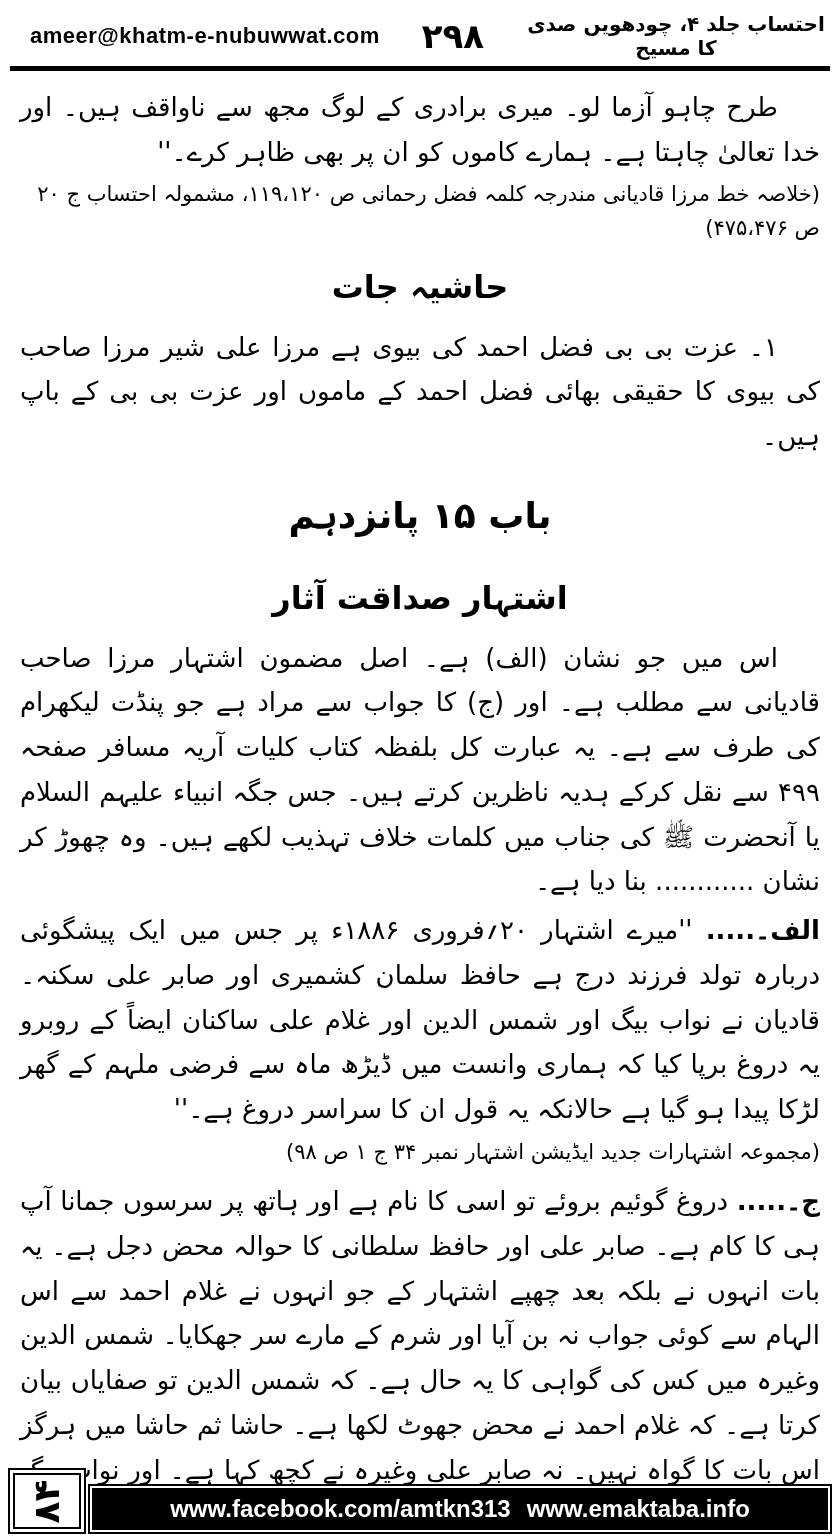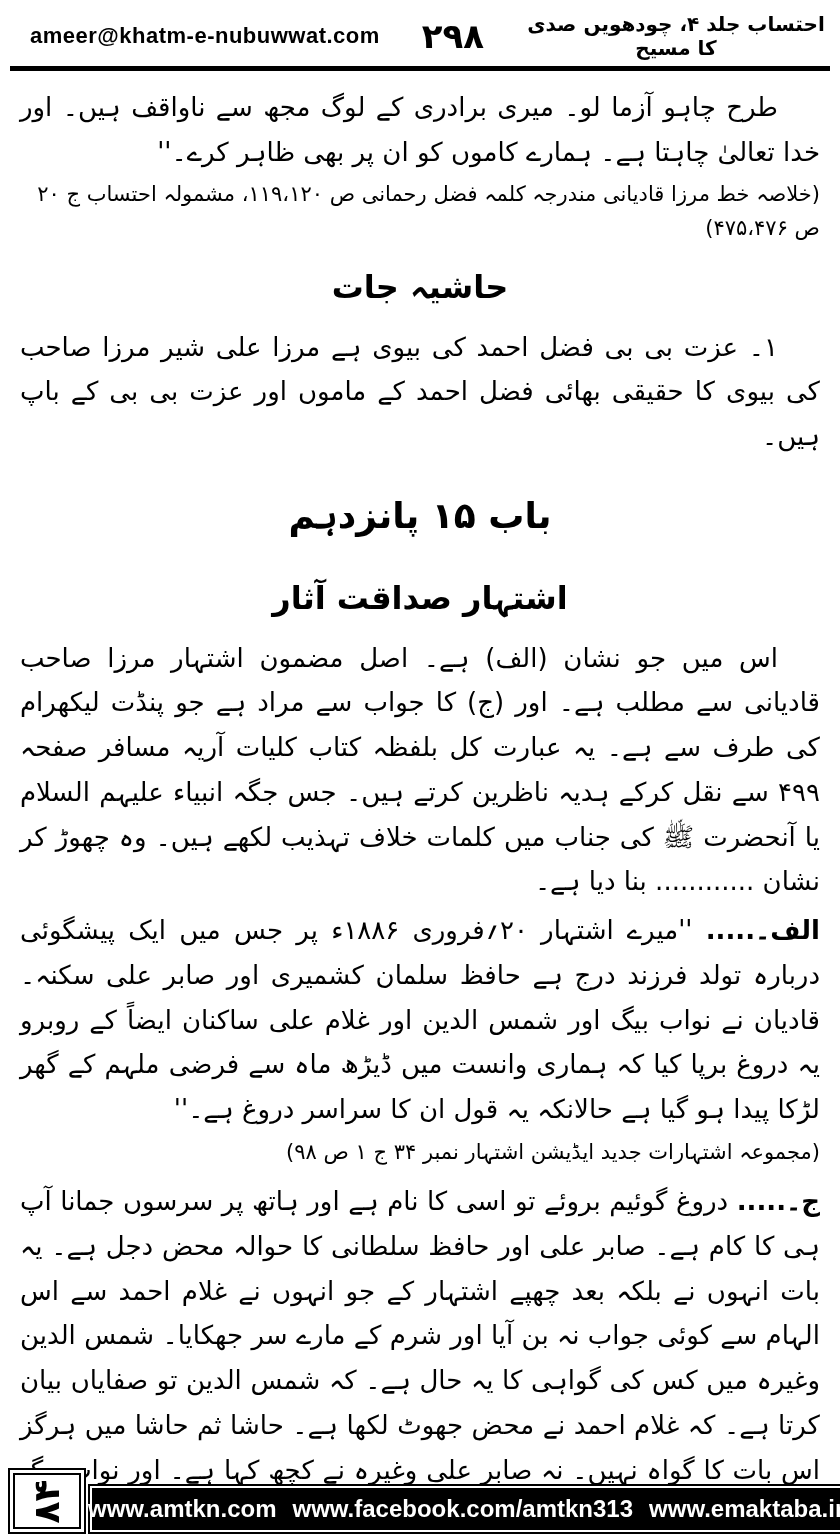--- a/index.html
+++ b/index.html
@@ -129,19 +129,18 @@
       <span>دروغ گوئیم بروئے تو اسی کا نام ہے اور ہاتھ پر سرسوں جمانا آپ ہی کا کام ہے۔ صابر علی اور حافظ سلطانی کا حوالہ محض دجل ہے۔ یہ بات انہوں نے بلکہ بعد چھپے اشتہار کے جو انہوں نے غلام احمد سے اس الہام سے کوئی جواب نہ بن آیا اور شرم کے مارے سر جھکایا۔ شمس الدین وغیرہ میں کس کی گواہی کا یہ حال ہے۔ کہ شمس الدین تو صفایاں بیان کرتا ہے۔ کہ غلام احمد نے محض جھوٹ لکھا ہے۔ حاشا ثم حاشا میں ہرگز اس بات کا گواہ نہیں۔ نہ صابر علی وغیرہ نے کچھ کہا ہے۔ اور نواب بیگ آدمی نادان اور مرزا کا خدمت گار ہے۔ پس اس کی گواہی کا کیا اعتبار ہے۔ علیٰ ہذا غلام علی مرزا کا قریبی رشتہ دار ہے۔ شب و روز اس کی بہتری اور بھلائی کا خواستگار۔ اب ناظرین کے ہاتھ انصاف</span>
     </p>
 
   </div>
 
   <div class="footer">
     <div class="corner-box">
       <span class="corner-num">۸۴</span>
     </div>
     <div class="footer-bar">
-      <span>www.amtkn.com</span>
       <span>www.facebook.com/amtkn313</span>
       <span>www.emaktaba.info</span>
     </div>
   </div>
 
 </div>
 
 </body></html>

